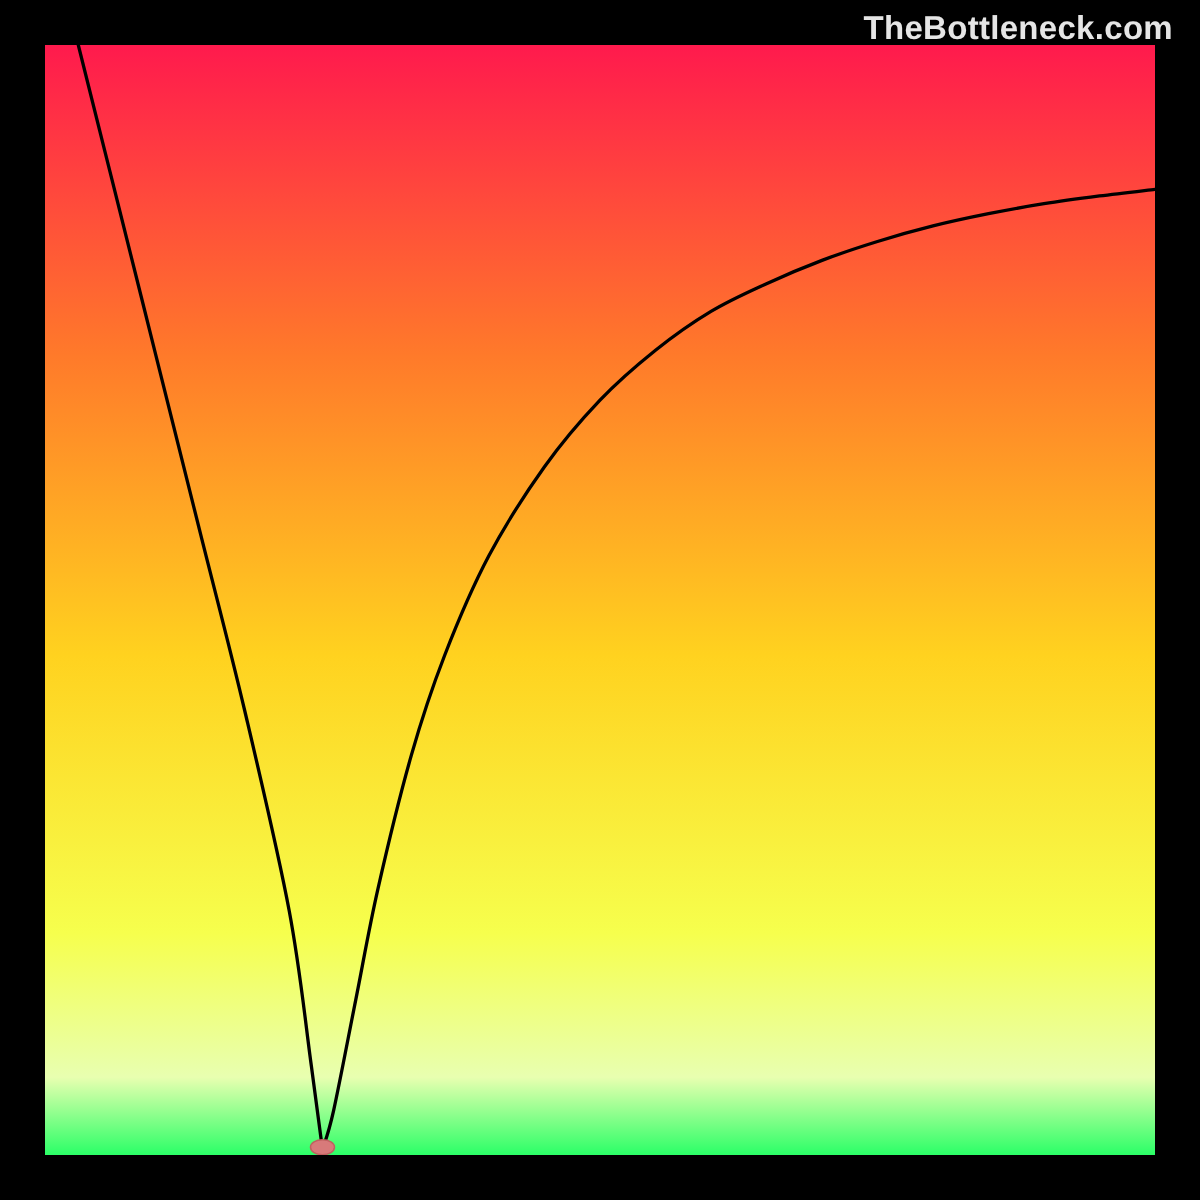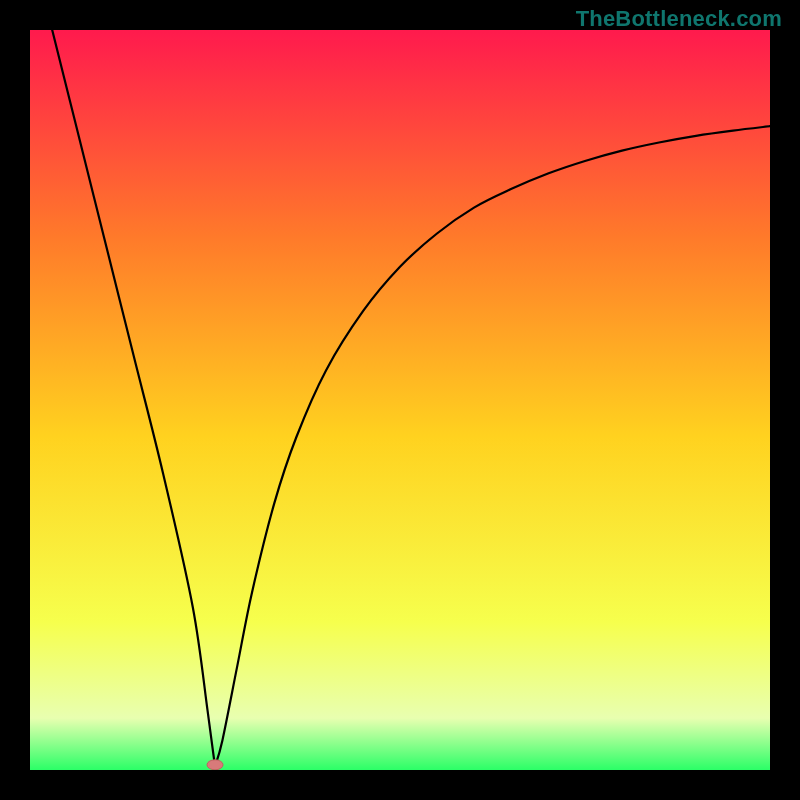--- a/index.html
+++ b/index.html
@@ -8,21 +8,21 @@
     width: 800px;
     height: 800px;
     background: #000000;
     overflow: hidden;
     font-family: Arial, Helvetica, sans-serif;
   }
   .watermark {
     position: absolute;
     top: 6px;
     right: 18px;
-    color: #0f766e;
+    color: #e5e5e5;
     font-size: 22px;
     font-weight: 600;
     letter-spacing: 0.2px;
     z-index: 10;
   }
   .plot-frame {
     position: absolute;
     left: 30px;
     top: 30px;
     width: 740px;

